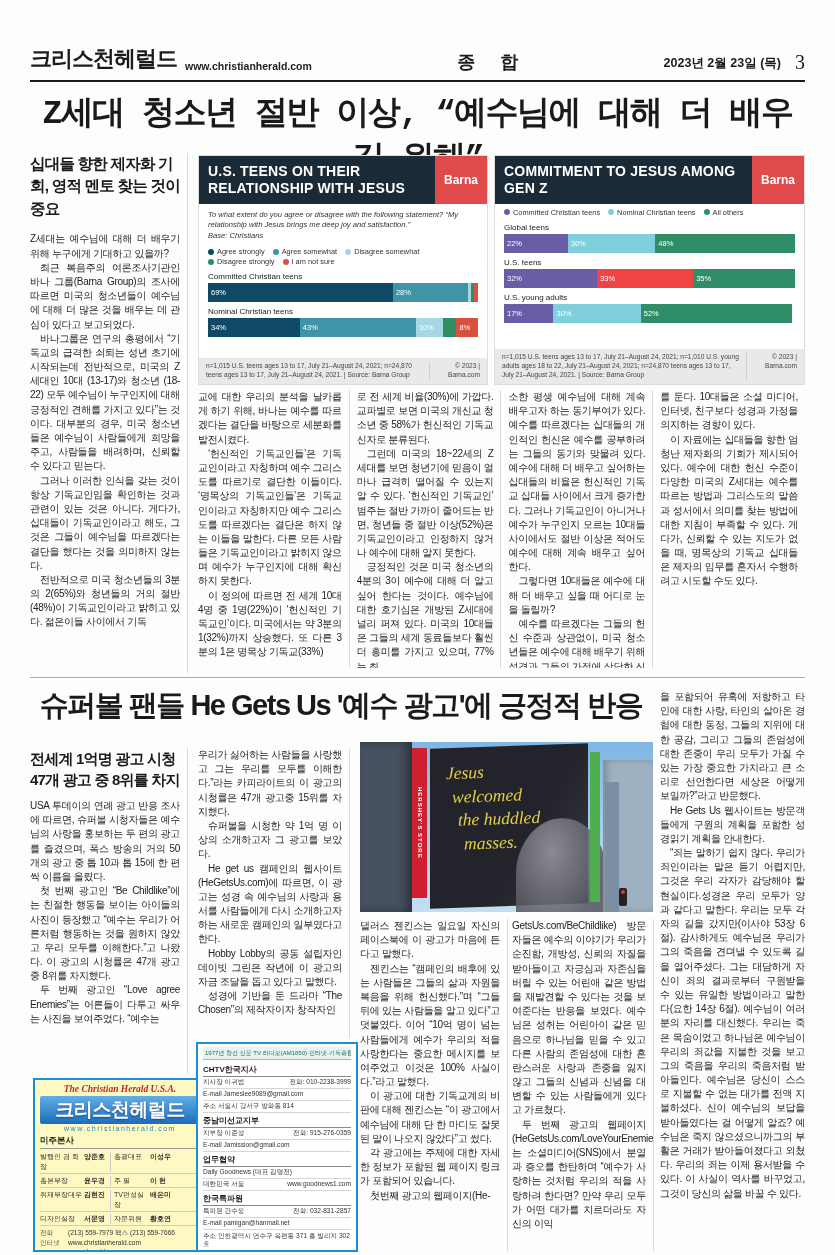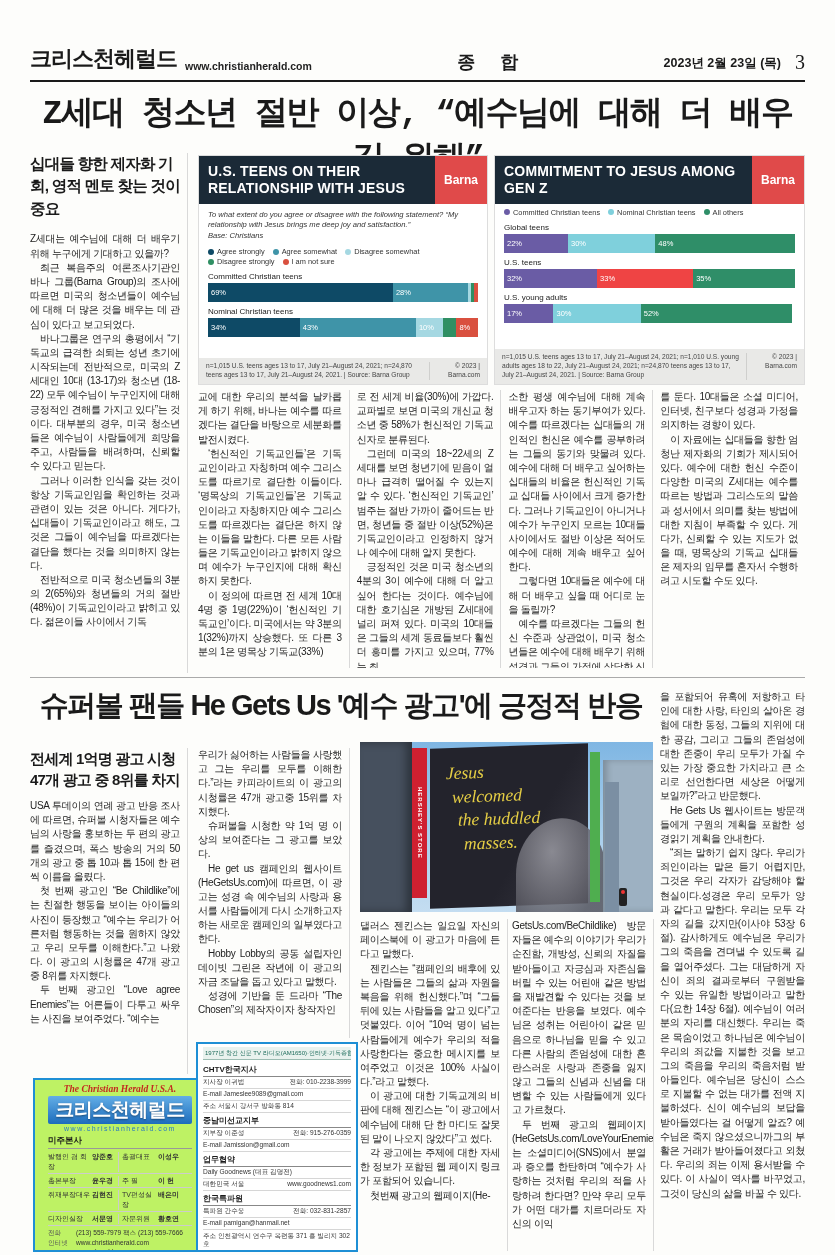--- a/index.html
+++ b/index.html
@@ -89,21 +89,21 @@
              font-size:17.5px; line-height:1.35; white-space:nowrap; position:relative; }
   .ph-line.l2 { margin-left:6px; } .ph-line.l3 { margin-left:12px; } .ph-line.l4 { margin-left:18px; }
   .ph-green { position:absolute; left:230px; top:10px; width:10px; height:150px; background:#4fae4f; }
   .ph-bld-right { position:absolute; right:0; top:18px; width:50px; height:152px; background:#9db1c2;
                   box-shadow:inset 4px 0 6px rgba(0,0,0,.2); }
   .ph-bld-right2 { position:absolute; right:34px; top:40px; width:14px; height:130px; background:#7b8fa3; }
   .ph-signal { position:absolute; right:26px; bottom:6px; width:8px; height:18px; background:#222; border-radius:2px; }
   .ph-signal::before { content:""; position:absolute; left:2px; top:2px; width:4px; height:4px; border-radius:50%; background:#e33; }
   
   .logo-box { position:absolute; left:33px; top:1078px; width:174px; height:174px; box-sizing:border-box;
-              border:2px solid #1e8fd5; background:#bef264; padding:4px 13px; overflow:hidden; }
+              border:2px solid #1e8fd5; background:#fef9c3; padding:4px 5px; overflow:hidden; }
   .lb-top { text-align:center; color:#c22a20; font-family:"Liberation Serif","DejaVu Serif",serif;
             font-weight:bold; font-style:italic; font-size:9.5px; }
   .lb-logo { margin:2px 0 1px 0; text-align:center; color:#fff; font-size:19px; font-weight:900; letter-spacing:-0.5px;
              background:linear-gradient(180deg,#63aee6,#1d6cbc); border-radius:2px; padding:1px 0;
              text-shadow:0 1px 2px rgba(0,0,0,.4); }
   .lb-site { text-align:center; font-size:7px; color:#2a7bbf; letter-spacing:1.5px; margin-bottom:3px; }
   .lb-office { font-size:8.5px; font-weight:bold; border-bottom:1px solid #999; padding-bottom:1px; margin-bottom:1px; }
   .lb-staff .srow { display:grid; grid-template-columns:44px 26px 40px 1fr; font-size:7px; color:#333;
                     border-bottom:1px solid #ccc; padding:1.5px 0; }
   .lb-staff .srow span:nth-child(3) { border-left:1px solid #ccc; padding-left:3px; }
@@ -260,21 +260,21 @@
       <span>47개 광고 중 8위를 차지</span>
     </h3>
     <div class="body-text">
         <p>USA 투데이의 연례 광고 반응 조사에 따르면, 슈퍼볼 시청자들은 예수님의 사랑을 홍보하는 두 편의 광고를 즐겼으며, 폭스 방송의 거의 50개의 광고 중 톱 10과 톱 15에 한 편씩 이름을 올렸다.</p>
         <p>첫 번째 광고인 “Be Childlike”에는 친절한 행동을 보이는 아이들의 사진이 등장했고 “예수는 우리가 어른처럼 행동하는 것을 원하지 않았고 우리 모두를 이해한다.”고 나왔다. 이 광고의 시청률은 47개 광고 중 8위를 차지했다.</p>
         <p>두 번째 광고인 “Love agree Enemies”는 어른들이 다투고 싸우는 사진을 보여주었다. “예수는</p>
       </div>
   </div>
   <div class="a2-col2 col body-text">
       <p>우리가 싫어하는 사람들을 사랑했고 그는 우리를 모두를 이해한다.”라는 카피라이트의 이 광고의 시청률은 47개 광고중 15위를 차지했다.</p>
-      <p>슈퍼볼을 시청한 약 1억 명 이상의 보여준다는 그 광고를 보았다.</p>
+      <p>슈퍼볼을 시청한 약 1억 명 이상의 소개하고자 그 광고를 보았다.</p>
       <p>He get us 캠페인의 웹사이트(HeGetsUs.com)에 따르면, 이 광고는 성경 속 예수님의 사랑과 용서를 사람들에게 다시 소개하고자 하는 새로운 캠페인의 일부였다고 한다.</p>
       <p>Hobby Lobby의 공동 설립자인 데이빗 그린은 작년에 이 광고의 자금 조달을 돕고 있다고 말했다.</p>
       <p>성경에 기반을 둔 드라마 “The Chosen”의 제작자이자 창작자인</p>
     </div>
 
   <div class="photo">
     <div class="ph-bld-left2"></div>
     <div class="ph-bld-left"></div>
     <div class="ph-hershey">HERSHEY'S STORE</div>
     <div class="ph-billboard">

